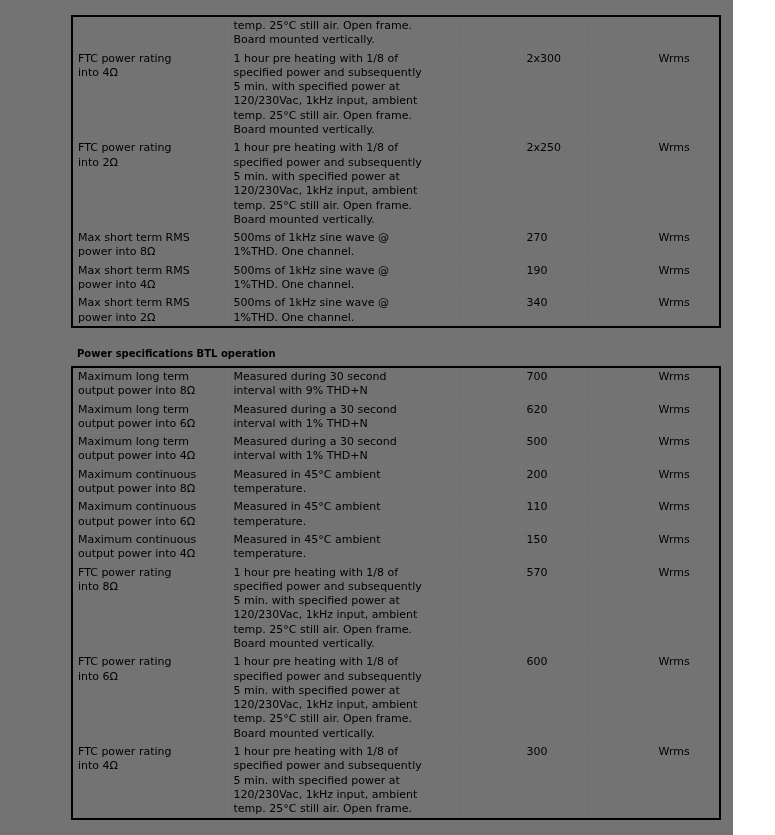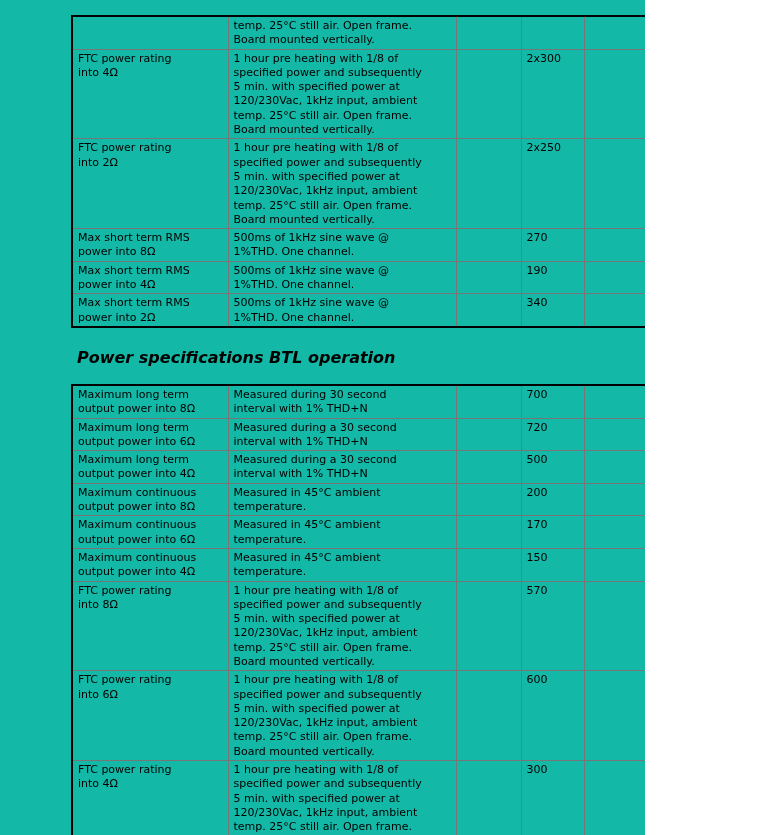--- a/index.html
+++ b/index.html
@@ -5,24 +5,24 @@
   html, body {
     margin: 0;
     padding: 0;
     background: #ffffff;
     color: #000000;
     font-family: "DejaVu Sans", sans-serif;
     font-size: 11px;
   }
   .page {
     position: relative;
-    width: 645px;
+    width: 733px;
     height: 835px;
     overflow: hidden;
-    background: #14b8a6;
+    background: #737373;
   }
   table.spec-table {
     border-collapse: collapse;
     table-layout: fixed;
     width: 650px;
     margin-left: 71px;
     border: 2px solid #000000;
   }
   table.spec-table td {
     border: 1px solid #767676;
@@ -33,24 +33,23 @@
     overflow: hidden;
   }
   table.table-continuation { margin-top: 15px; }
   .col-item { width: 156px; }
   .col-cond { width: 228px; }
   .col-min  { width: 65px; }
   .col-typ  { width: 63px; }
   .col-max  { width: 69px; }
   .col-unit { width: 67px; }
   h2.section-heading {
-    margin: 20px 0 17px 77px;
+    margin: 20px 0 7px 77px;
     font-family: "DejaVu Sans", sans-serif;
-    font-size: 16px;
-    font-style: italic;
+    font-size: 10px;
     font-weight: bold;
     color: #000000;
   }
 </style>
 </head>
 <body>
 
 <div class="page">
 
   <table class="spec-table table-continuation">
@@ -149,34 +148,34 @@
       <col class="col-typ">
         <col class="col-max">
         <col class="col-unit">
     </colgroup>
     <tbody>
 
         <tr>
           <td>Maximum long term
 output power into 8Ω</td>
           <td>Measured during 30 second
-interval with 1% THD+N</td>
+interval with 9% THD+N</td>
           <td></td>
           <td>700</td>
           <td></td>
           <td>Wrms</td>
         </tr>
 
         <tr>
           <td>Maximum long term
 output power into 6Ω</td>
           <td>Measured during a 30 second
 interval with 1% THD+N</td>
           <td></td>
-          <td>720</td>
+          <td>620</td>
           <td></td>
           <td>Wrms</td>
         </tr>
 
         <tr>
           <td>Maximum long term
 output power into 4Ω</td>
           <td>Measured during a 30 second
 interval with 1% THD+N</td>
           <td></td>
@@ -195,21 +194,21 @@
           <td></td>
           <td>Wrms</td>
         </tr>
 
         <tr>
           <td>Maximum continuous
 output power into 6Ω</td>
           <td>Measured in 45°C ambient
 temperature.</td>
           <td></td>
-          <td>170</td>
+          <td>110</td>
           <td></td>
           <td>Wrms</td>
         </tr>
 
         <tr>
           <td>Maximum continuous
 output power into 4Ω</td>
           <td>Measured in 45°C ambient
 temperature.</td>
           <td></td>

